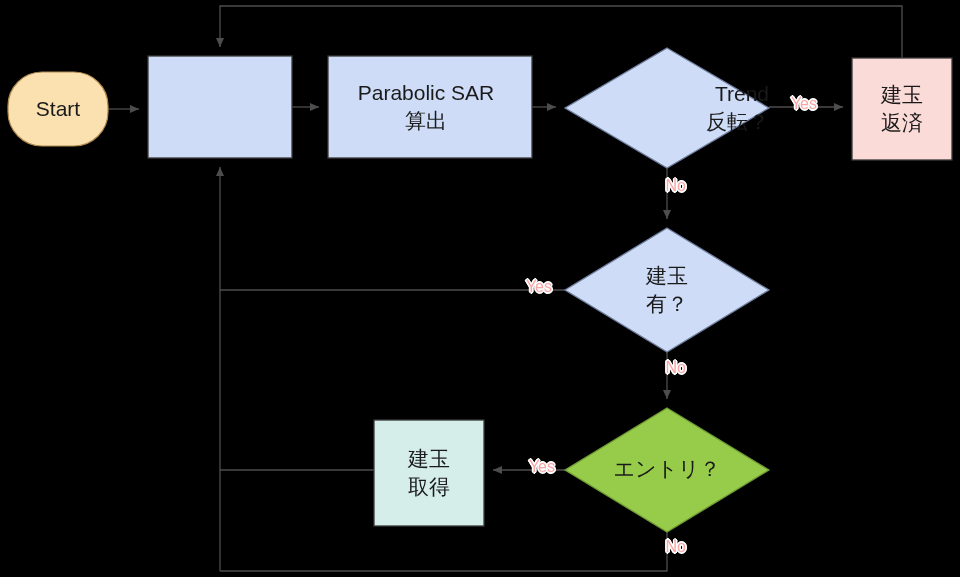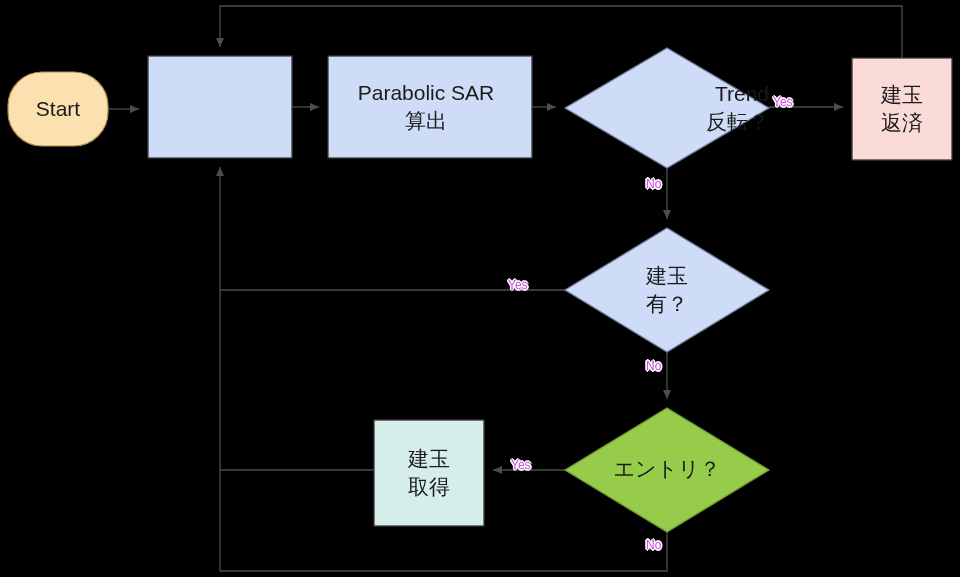--- a/index.html
+++ b/index.html
@@ -31,24 +31,24 @@
     justify-content: center;
     text-align: center;
     color: #1a1a1a;
     font-size: 21px;
     line-height: 1.32;
     pointer-events: none;
     white-space: pre;
   }
   .edge-label {
     position: absolute;
-    color: #d946ef;
-    font-size: 12px;
+    color: #fca5a5;
+    font-size: 16px;
     line-height: 1;
-    text-align: left;
+    text-align: right;
     -webkit-text-stroke: 0px;
     text-shadow:
        1.6px 0 0 #ffffff, -1.6px 0 0 #ffffff,
        0 1.6px 0 #ffffff, 0 -1.6px 0 #ffffff,
        1.2px 1.2px 0 #ffffff, -1.2px 1.2px 0 #ffffff,
        1.2px -1.2px 0 #ffffff, -1.2px -1.2px 0 #ffffff;
     pointer-events: none;
     white-space: nowrap;
   }
 </style>

